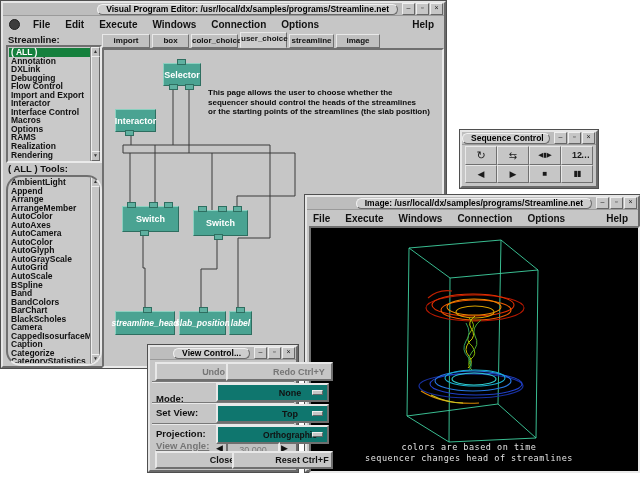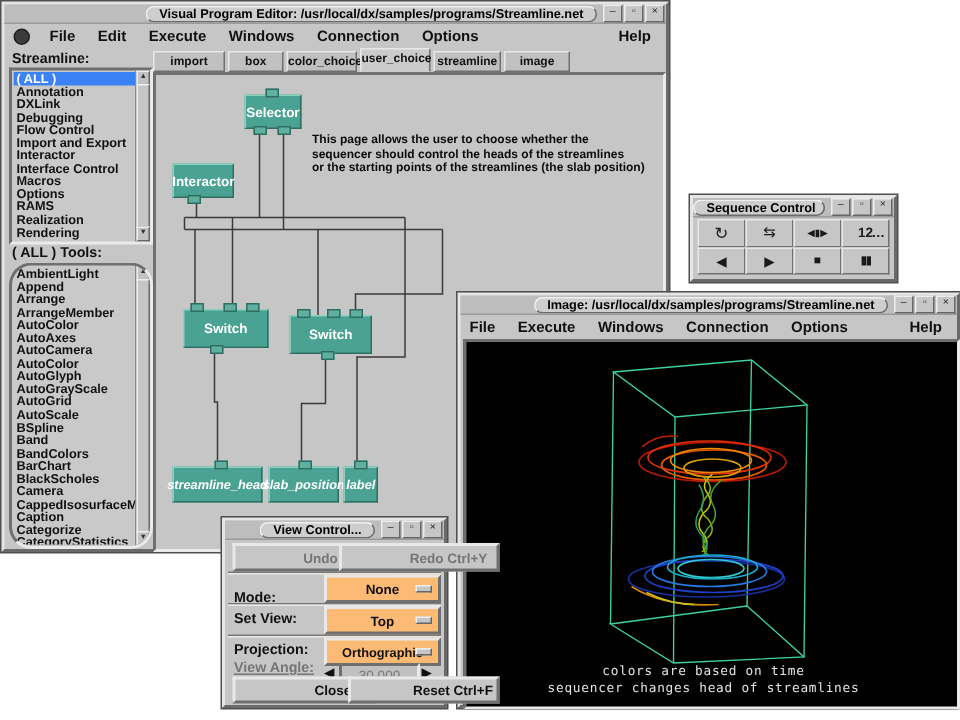--- a/index.html
+++ b/index.html
@@ -22,21 +22,21 @@
   .mi{margin-right:15px;white-space:nowrap;}
   .mi-help{margin-left:auto;margin-right:2px;}
   .logo{width:9px;height:9px;background:#3c3c3c;border-radius:50%;margin-right:13px;
         border:1px solid #202020;}
   .panel-label{position:absolute;font-size:9.5px;font-weight:bold;color:#111;}
   .list{position:absolute;background:#c9c9c9;border:2px solid;
         border-color:#6f6f6f #eaeaea #eaeaea #6f6f6f;overflow:hidden;}
   .list .rows{position:absolute;left:1px;top:1px;right:10px;bottom:1px;overflow:hidden;}
   .lrow{font-size:8.5px;font-weight:bold;line-height:8.55px;color:#111;padding-left:2px;
         white-space:nowrap;}
-  #cat-list .lrow:first-child{background:#3b82f6;color:#fff;}
+  #cat-list .lrow:first-child{background:#15803d;color:#fff;}
   .sb{position:absolute;top:0;right:0;bottom:0;width:9px;background:#adadad;
       border-left:1px solid #8a8a8a;}
   .sb-up,.sb-dn{position:absolute;left:0;right:0;height:8px;background:#c2c2c2;
       border:1px solid;border-color:#eee #666 #666 #eee;font-size:5px;line-height:6px;
       text-align:center;color:#333;}
   .sb-up{top:0;} .sb-dn{bottom:0;}
   .sb-thumb{position:absolute;left:0;right:0;top:9px;bottom:9px;background:#c6c6c6;
       border:1px solid;border-color:#eee #666 #666 #eee;}
   .tabs{position:absolute;left:99px;top:31px;height:14px;display:flex;align-items:flex-end;}
   .tab{height:12px;border:1px solid;border-color:#e8e8e8 #707070 #707070 #e8e8e8;
@@ -55,23 +55,23 @@
   .wires{position:absolute;left:0;top:0;}
   .seq-grid{position:absolute;left:3px;right:3px;top:14px;bottom:3px;display:grid;
             grid-template-columns:repeat(4,1fr);grid-template-rows:1fr 1fr;}
   .seq-btn{border:1px solid;border-color:#e8e8e8 #707070 #707070 #e8e8e8;display:flex;
            align-items:center;justify-content:center;position:relative;color:#1a1a1a;
            background:#c6c6c6;}
   .btn{background:#c6c6c6;border:2px solid;border-color:#e8e8e8 #6f6f6f #6f6f6f #e8e8e8;
        font-size:9px;font-weight:bold;color:#111;display:flex;align-items:center;
        justify-content:center;position:absolute;padding-left:39px;}
   .btn.disabled{color:#757575;}
-  .opt{background:#fdba74;border:2px solid;border-color:#e8e8e8 #6f6f6f #6f6f6f #e8e8e8;
+  .opt{background:#0f766e;border:2px solid;border-color:#e8e8e8 #6f6f6f #6f6f6f #e8e8e8;
        font-size:9px;font-weight:bold;color:#111;display:flex;align-items:center;
-       justify-content:center;position:absolute;}
+       justify-content:center;position:absolute;padding-left:35px;}
   .opt .ind{position:absolute;right:4px;top:5px;width:9px;height:3px;background:#c6c6c6;
        border:1px solid;border-color:#eee #666 #666 #eee;}
   .etch{position:absolute;left:2px;right:2px;height:0;border-top:1px solid #787878;
         border-bottom:1px solid #e9e9e9;}
   .vc-label{position:absolute;font-size:9.5px;font-weight:bold;color:#111;}
   .vc-label.disabled{color:#757575;}
   .varrow{position:absolute;font-size:9px;color:#111;line-height:13px;}
   .vvalue{position:absolute;background:#c0c0c0;border:2px solid;
           border-color:#6f6f6f #eaeaea #eaeaea #6f6f6f;font-size:9px;color:#7a7a7a;
           display:flex;align-items:center;justify-content:center;}

